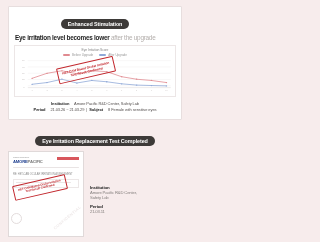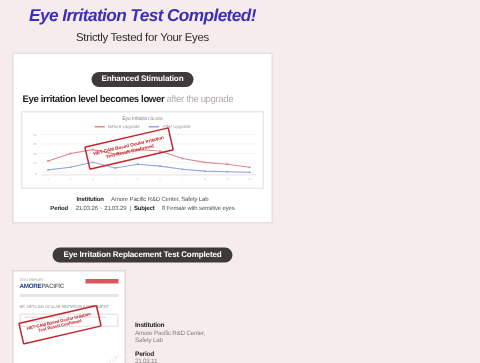--- a/index.html
+++ b/index.html
@@ -117,24 +117,20 @@
   .meta{flex:1;padding-top:34px;}
   .meta .k{font-size:4.4px;font-weight:bold;color:#1d1d1d;letter-spacing:-0.15px;margin-top:3px;}
   .meta .k:first-child{margin-top:0;}
   .meta .v{font-size:4.2px;color:#86807f;letter-spacing:-0.15px;line-height:1.3;}
 </style>
 </head>
 <body>
 
 <div class="page">
 
-  <div class="hdr">
-    <div class="hdr-title">Eye Irritation Test Completed!</div>
-    <div class="hdr-sub">Strictly Tested for Your Eyes</div>
-  </div>
 
   <div class="card">
 
     <div class="badge-wrap">
       <span class="badge">Enhanced Stimulation</span>
     </div>
 
     <div class="c1-head">
       <b>Eye irritation level becomes lower</b>
       <span>after the upgrade</span>

